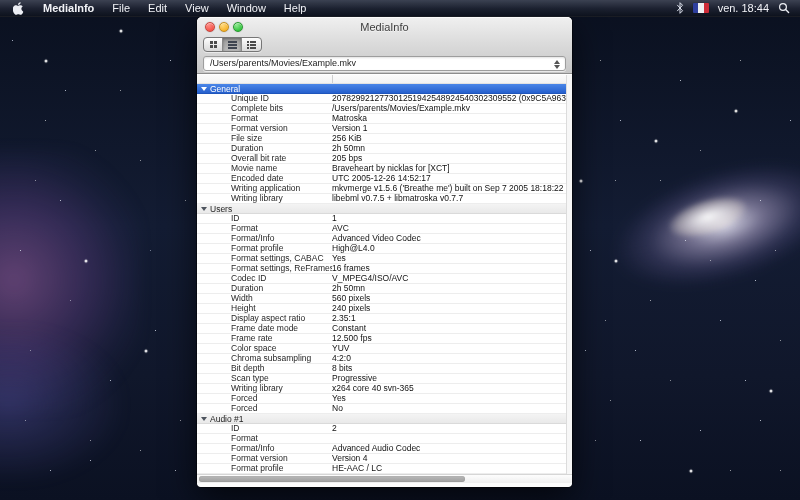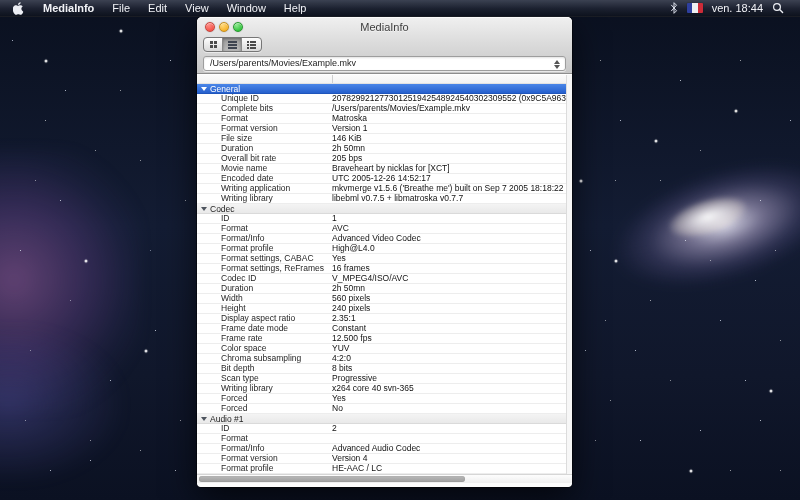--- a/index.html
+++ b/index.html
@@ -38,21 +38,21 @@
 
   
   .menubar { position:absolute; top:0; left:0; width:800px; height:17px; z-index:50;
     background:linear-gradient(180deg, rgba(62,68,84,0.95) 0%, rgba(28,33,48,0.95) 55%, rgba(14,18,30,0.96) 100%);
     border-bottom:1px solid rgba(0,0,0,0.55);
     display:flex; align-items:center; color:#f2f3f7; font-size:11px; }
   .mb-left { display:flex; align-items:center; height:100%; }
   .apple { padding:0 10px 0 13px; display:flex; align-items:center; height:100%; }
   .mb-item { padding:0 9px; line-height:17px; }
   .mb-item.app { font-weight:bold; }
-  .mb-right { margin-left:auto; display:flex; align-items:center; gap:9px; padding-right:16px; height:100%;text-align:center; }
+  .mb-right { margin-left:auto; display:flex; align-items:center; gap:9px; padding-right:10px; height:100%;text-align:center; }
   .flag { width:16px; height:10px; border-radius:1px;
     background:linear-gradient(90deg,#2e3f9e 0 33%,#eef0f2 33% 66%,#cd2b38 66% 100%);
     box-shadow:0 0 1px rgba(0,0,0,.6); }
   .clock { white-space:nowrap; }
 
   
   .window { position:absolute; left:197px; top:17px; width:375px; height:470px; z-index:20;
     border-radius:5px; background:#ffffff;
     box-shadow:0 12px 34px rgba(0,0,0,0.65), 0 0 0 1px rgba(0,0,0,0.45); }
   .chrome { position:absolute; top:0; left:0; right:0; height:57px; border-radius:5px 5px 0 0;
@@ -103,21 +103,21 @@
 
   .info-table { position:absolute; top:67px; left:0; width:369px; height:390px; overflow:hidden;
     font-size:8.5px; color:#222; background:#fff; }
   .sec-header { height:10px; line-height:10px; padding-left:4px; display:flex; align-items:center; gap:3px;
     background:linear-gradient(180deg,#f4f4f4,#e9e9e9); color:#1c1c1c; border-bottom:1px solid #dadada; }
   .sec-header.sel { background:linear-gradient(180deg,#4a86e8,#2660cd); color:#ffffff; border-bottom:1px solid #1f55bb; }
   .tri { width:0; height:0; border-left:3.5px solid transparent; border-right:3.5px solid transparent;
     border-top:4.5px solid #4e545e; flex:0 0 auto; }
   .sec-header.sel .tri { border-top-color:#ffffff; }
   .row { height:10px; display:flex; border-bottom:1px solid #ededed; background:#fff; }
-  .row .k { width:135px; padding-left:24px; line-height:9px; white-space:nowrap; overflow:hidden; color:#262626; }
+  .row .k { width:135px; padding-left:34px; line-height:9px; white-space:nowrap; overflow:hidden; color:#262626; }
   .row .v { flex:1; line-height:9px; white-space:nowrap; overflow:hidden; color:#111; }
 
   .vtrack { position:absolute; top:58px; right:0; width:6px; height:399px;
     background:#f7f7f7; border-left:1px solid #dcdcdc; }
   .hscroll { position:absolute; top:457px; left:0; right:0; height:9px;
     background:linear-gradient(180deg,#fdfdfd,#efefef); border-top:1px solid #d6d6d6; }
   .hthumb { position:absolute; left:2px; top:1px; width:266px; height:6px; border-radius:3px;
     background:linear-gradient(180deg,#b8b8b8,#9f9f9f); box-shadow:inset 0 0 1px rgba(0,0,0,.3); }
   .win-footer { position:absolute; bottom:0; left:0; right:0; height:4px; background:#fcfcfc; border-radius:0 0 5px 5px; }
 
@@ -207,21 +207,21 @@
       <div class="row">
         <div class="k">Format</div>
         <div class="v">Matroska</div>
       </div>
       <div class="row">
         <div class="k">Format version</div>
         <div class="v">Version 1</div>
       </div>
       <div class="row">
         <div class="k">File size</div>
-        <div class="v">146 KiB</div>
+        <div class="v">256 KiB</div>
       </div>
       <div class="row">
         <div class="k">Duration</div>
         <div class="v">2h 50mn</div>
       </div>
       <div class="row">
         <div class="k">Overall bit rate</div>
         <div class="v">205 bps</div>
       </div>
       <div class="row">
@@ -235,21 +235,21 @@
       <div class="row">
         <div class="k">Writing application</div>
         <div class="v">mkvmerge v1.5.6 ('Breathe me') built on Sep 7 2005 18:18:22</div>
       </div>
       <div class="row">
         <div class="k">Writing library</div>
         <div class="v">libebml v0.7.5 + libmatroska v0.7.7</div>
       </div>
       <div class="sec-header">
         <span class="tri"></span>
-        <span>Codec</span>
+        <span>Users</span>
       </div>
       <div class="row">
         <div class="k">ID</div>
         <div class="v">1</div>
       </div>
       <div class="row">
         <div class="k">Format</div>
         <div class="v">AVC</div>
       </div>
       <div class="row">

